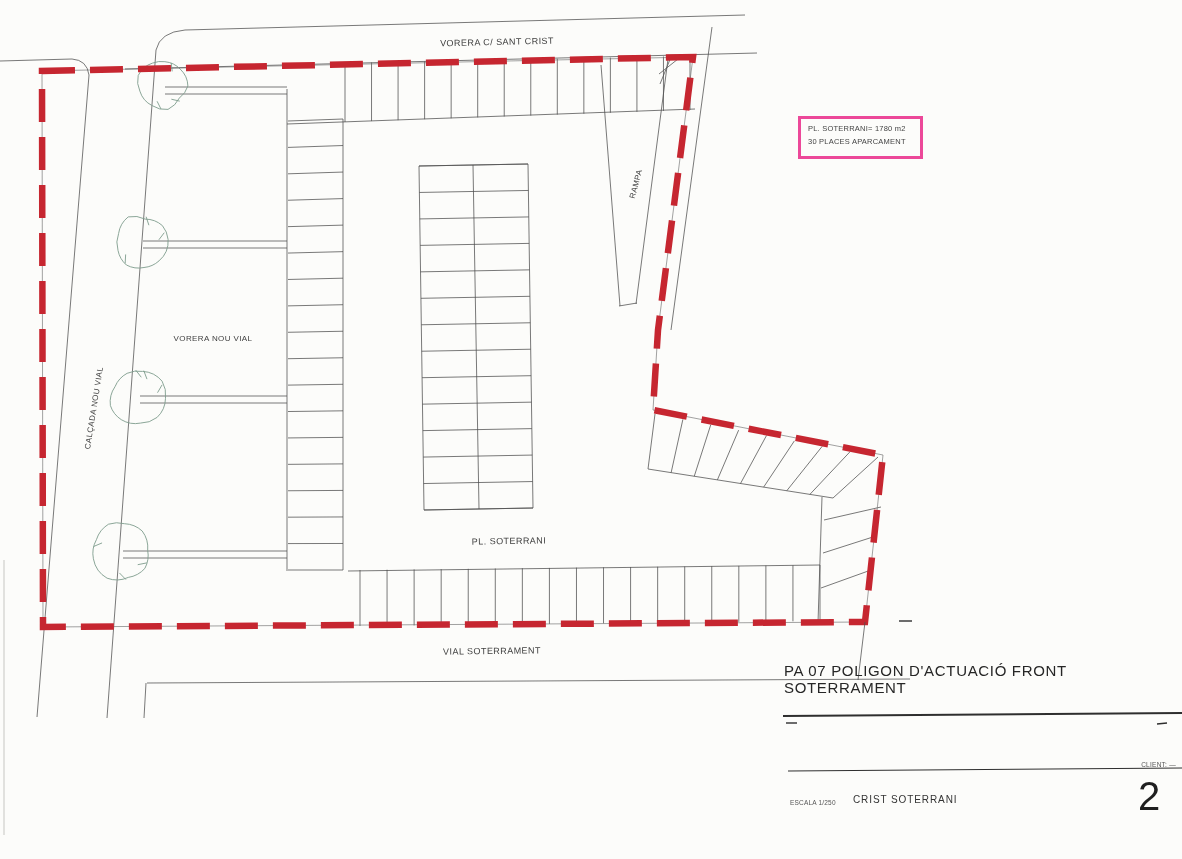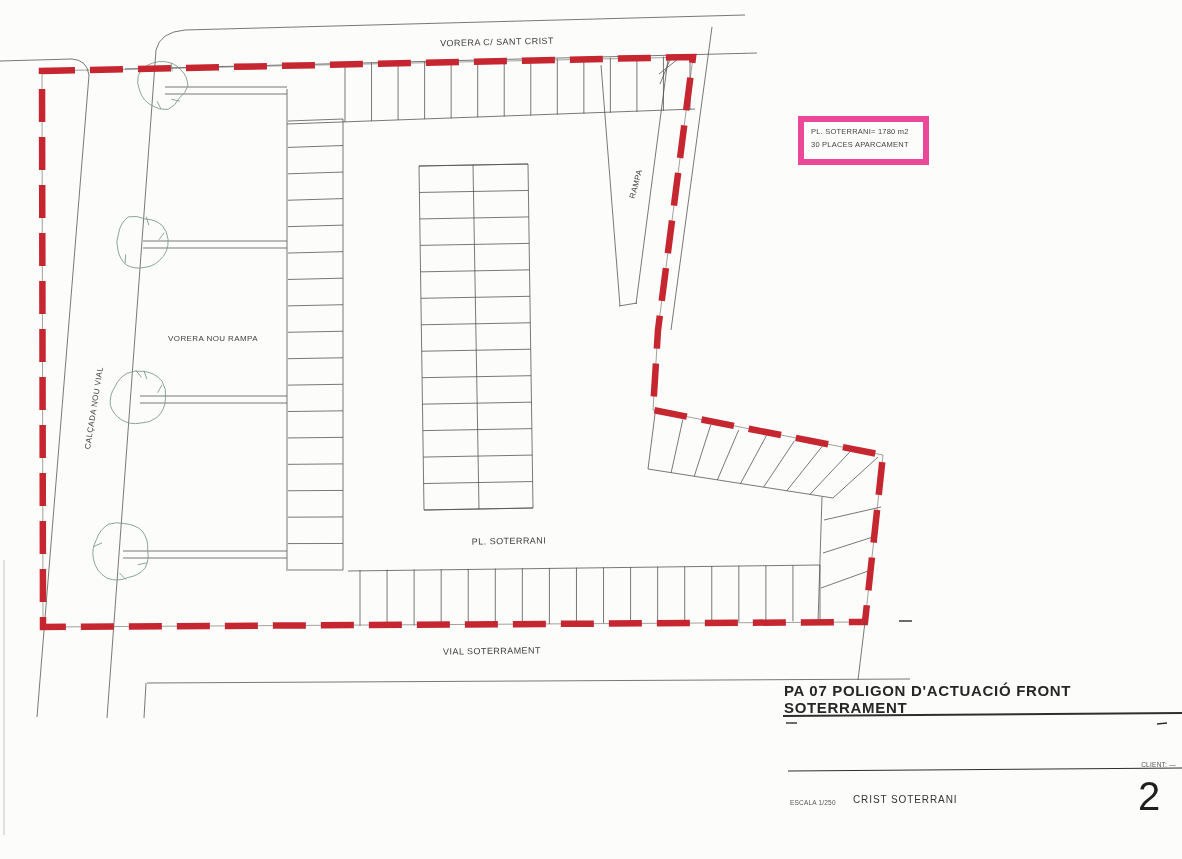--- a/index.html
+++ b/index.html
@@ -20,25 +20,25 @@
     transform:translate(-50%,-50%);color:var(--text,#3f3f3f);}
   .lab9{font-size:9px;}
   .lab8{font-size:8px;}
   .rot-street{transform:translate(-50%,-50%) rotate(-1.3deg);}
   .rot-basement{transform:translate(-50%,-50%) rotate(-1deg);}
   .rot-vial{transform:translate(-50%,-50%) rotate(-0.8deg);}
   .rot-ramp{transform:translate(-50%,-50%) rotate(-75deg);}
   .rot-calcada{transform:translate(-50%,-50%) rotate(-81deg);}
   #info-box{
     position:absolute;left:798px;top:116px;width:112px;height:34px;
-    border:6px solid #ec4899;padding:3px 0 0 7px;
+    border:3px solid #ec4899;padding:3px 0 0 7px;
     font-size:7.5px;line-height:13px;letter-spacing:.03em;color:#444;
   }
   #title-block-title{
-    position:absolute;left:784px;top:682px;font-size:15px;font-weight:bold;
+    position:absolute;left:784px;top:662px;font-size:15px;font-weight:normal;
     letter-spacing:.045em;color:var(--title,#262626);
   }
   #client-label{position:absolute;right:6px;top:761px;font-size:6.5px;
     letter-spacing:.04em;color:#555;}
   #scale-label{position:absolute;left:790px;top:799px;font-size:6.5px;
     letter-spacing:.03em;color:#555;}
   #drawing-name{position:absolute;left:853px;top:794px;font-size:10px;
     letter-spacing:.09em;color:#333;}
   #sheet-number{position:absolute;left:1138px;top:776px;font-size:40px;
     color:#1f1f1f;line-height:1;}
@@ -199,21 +199,21 @@
       <path class="tline" stroke-width="2" d="M783,716 L1182,713"></path>
       <path class="tline" stroke-width="1" d="M788,771 L1182,768"></path>
       <path class="tline" stroke-width="1.4" d="M786,723 L797,723"></path>
       <path class="tline" stroke-width="1.4" d="M1157,724 L1167,723"></path>
       <path class="tline" stroke-width="1.4" d="M899,621 L912,621"></path>
     </g>
   </svg>
 
   <div class="label lab9 rot-street" style="left:497px;top:42px">VORERA C/ SANT CRIST</div>
   <div class="label lab8 rot-ramp" style="left:636px;top:184px">RAMPA</div>
-  <div class="label lab8" style="left:213px;top:338px">VORERA NOU RAMPA</div>
+  <div class="label lab8" style="left:213px;top:338px">VORERA NOU VIAL</div>
   <div class="label lab8 rot-calcada" style="left:94px;top:408px">CALÇADA NOU VIAL</div>
   <div class="label lab9 rot-basement" style="left:509px;top:541px">PL. SOTERRANI</div>
   <div class="label lab9 rot-vial" style="left:492px;top:651px">VIAL SOTERRAMENT</div>
 
   <div id="info-box">
     <div>PL. SOTERRANI= 1780 m2</div>
     <div>30 PLACES APARCAMENT</div>
   </div>
 
   <div id="title-block-title">PA 07 POLIGON D'ACTUACIÓ FRONT SOTERRAMENT</div>

